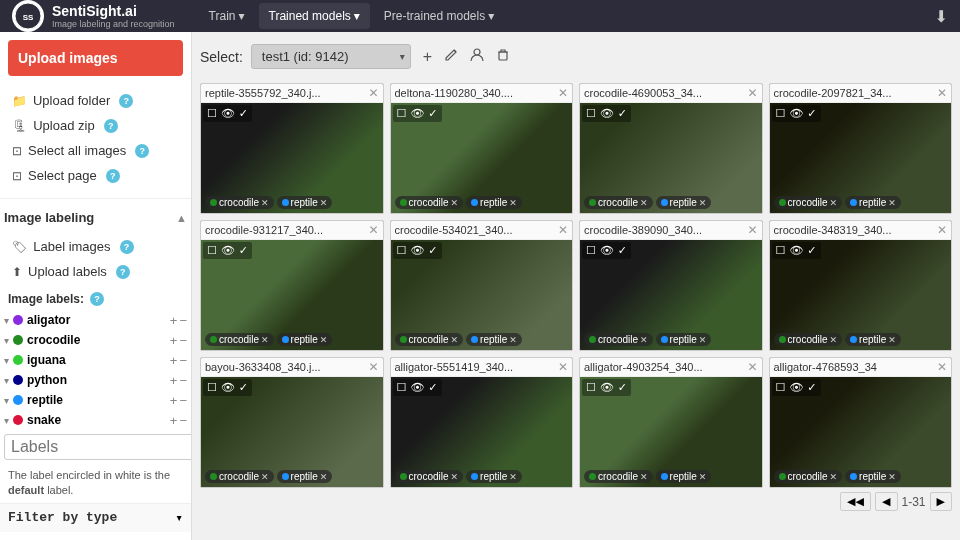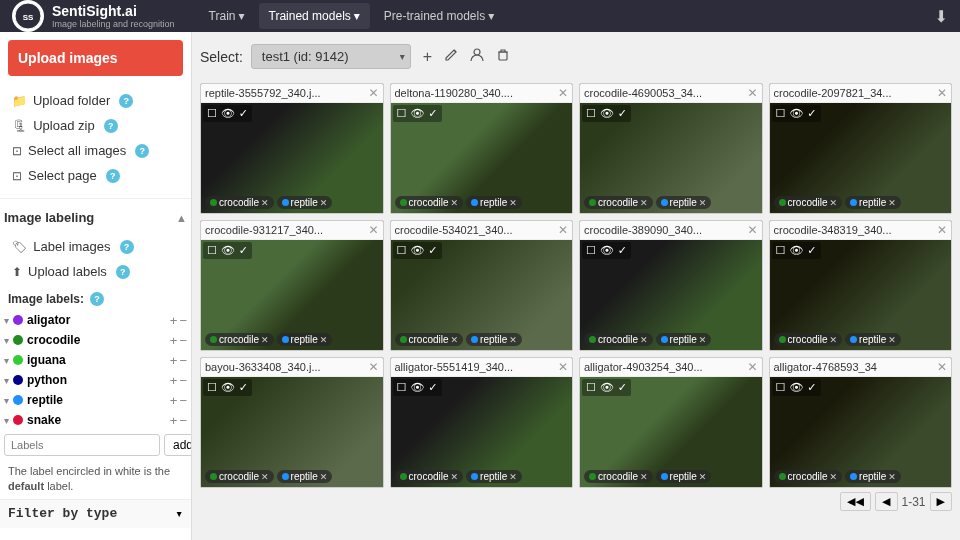--- a/index.html
+++ b/index.html
@@ -126,21 +126,21 @@
     .labels-input-row {
       display: flex;
       gap: 4px;
       padding: 4px 4px;
     }
     .labels-input {
       flex: 1;
       padding: 3px 6px;
       border: 1px solid #ccc;
       border-radius: 3px;
-      font-size: 11px;
+      font-size: 16px;
       color: #999;
     }
     .labels-add-btn {
       padding: 3px 8px;
       background: #fff;
       border: 1px solid #ccc;
       border-radius: 3px;
       cursor: pointer;
       font-size: 12px;
     }

